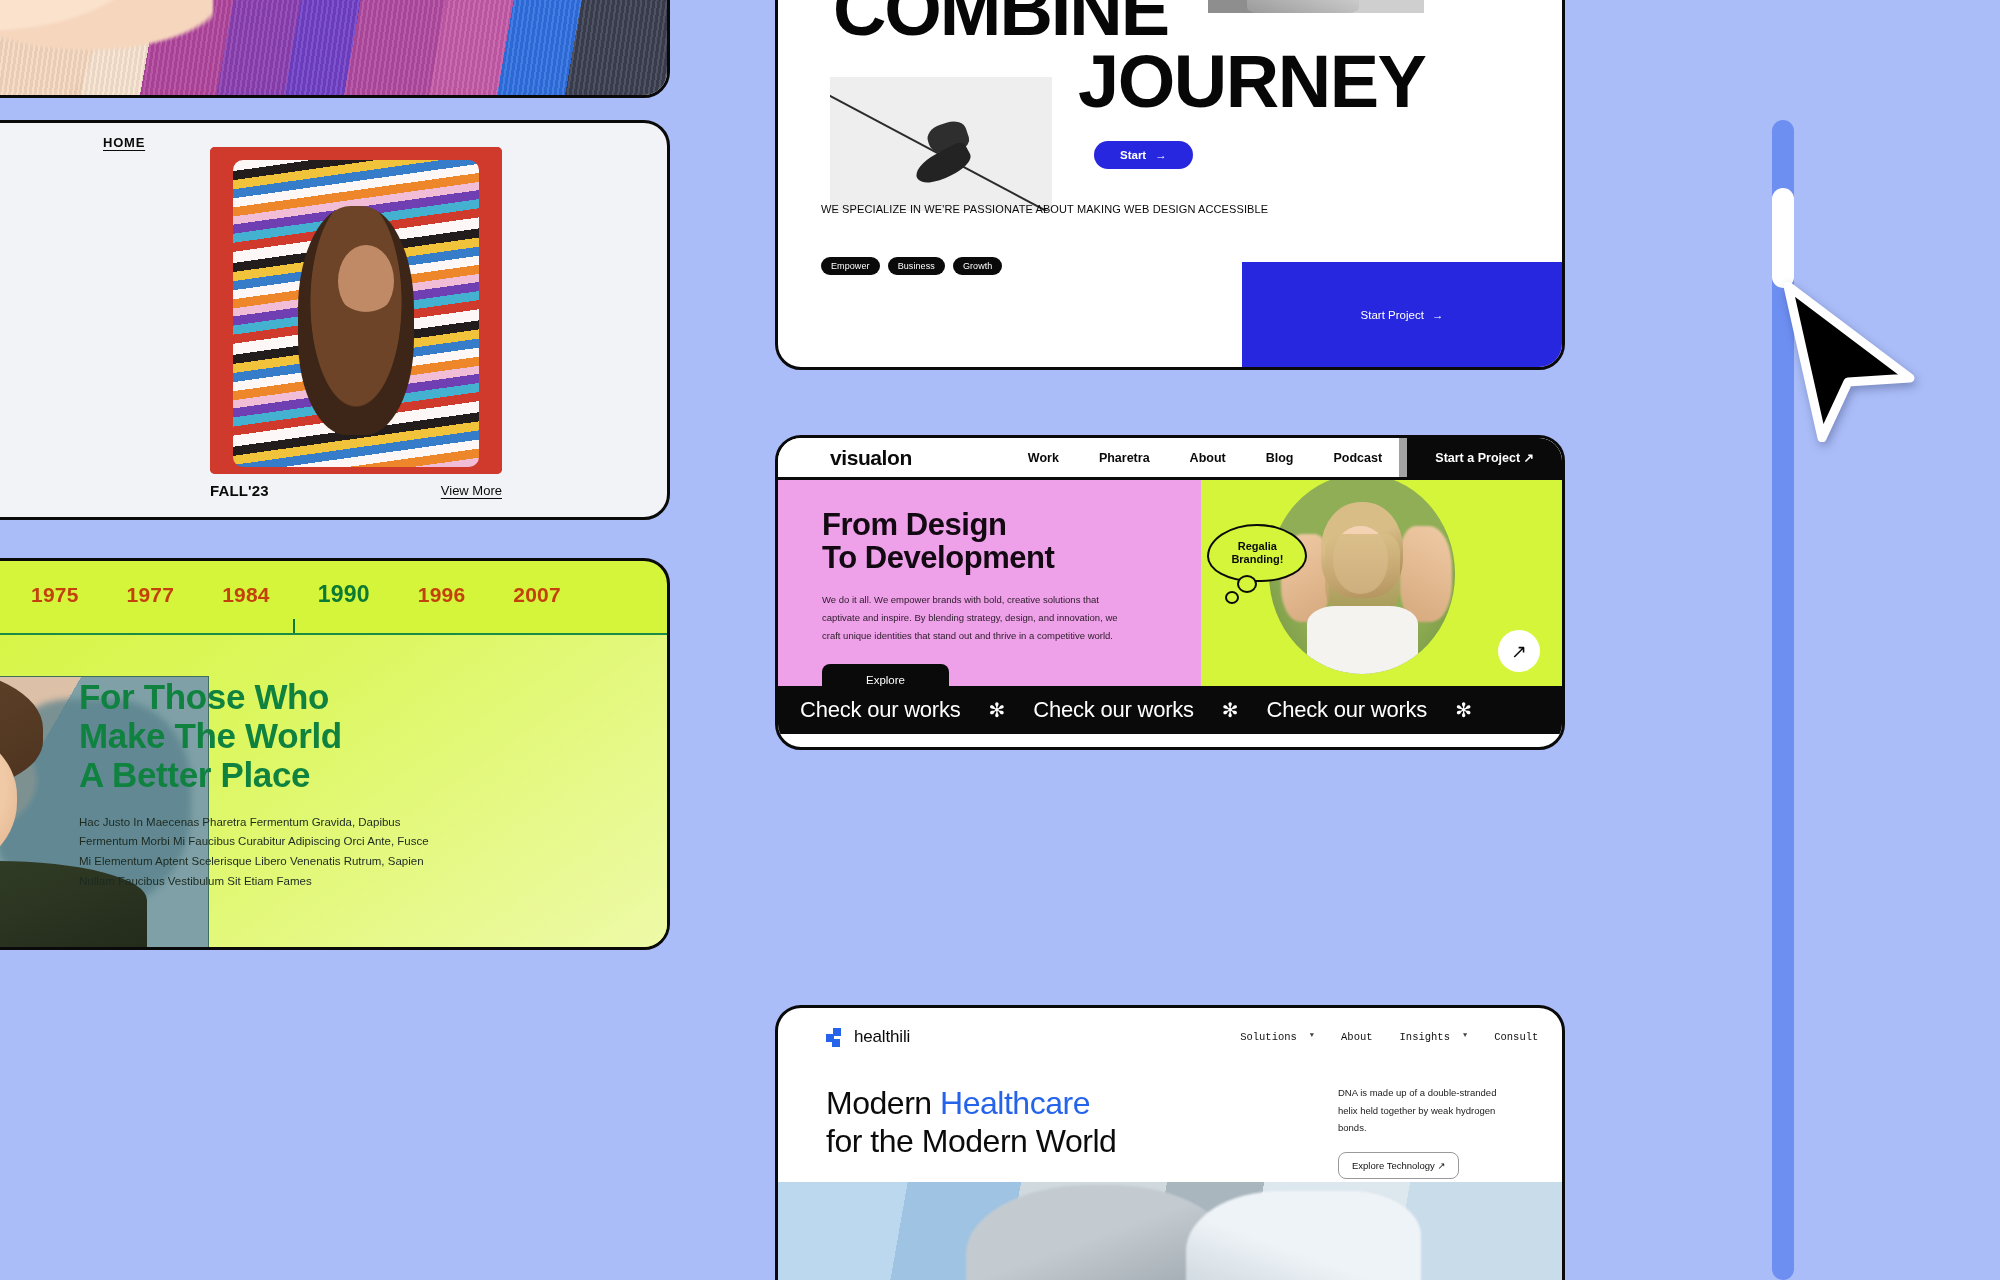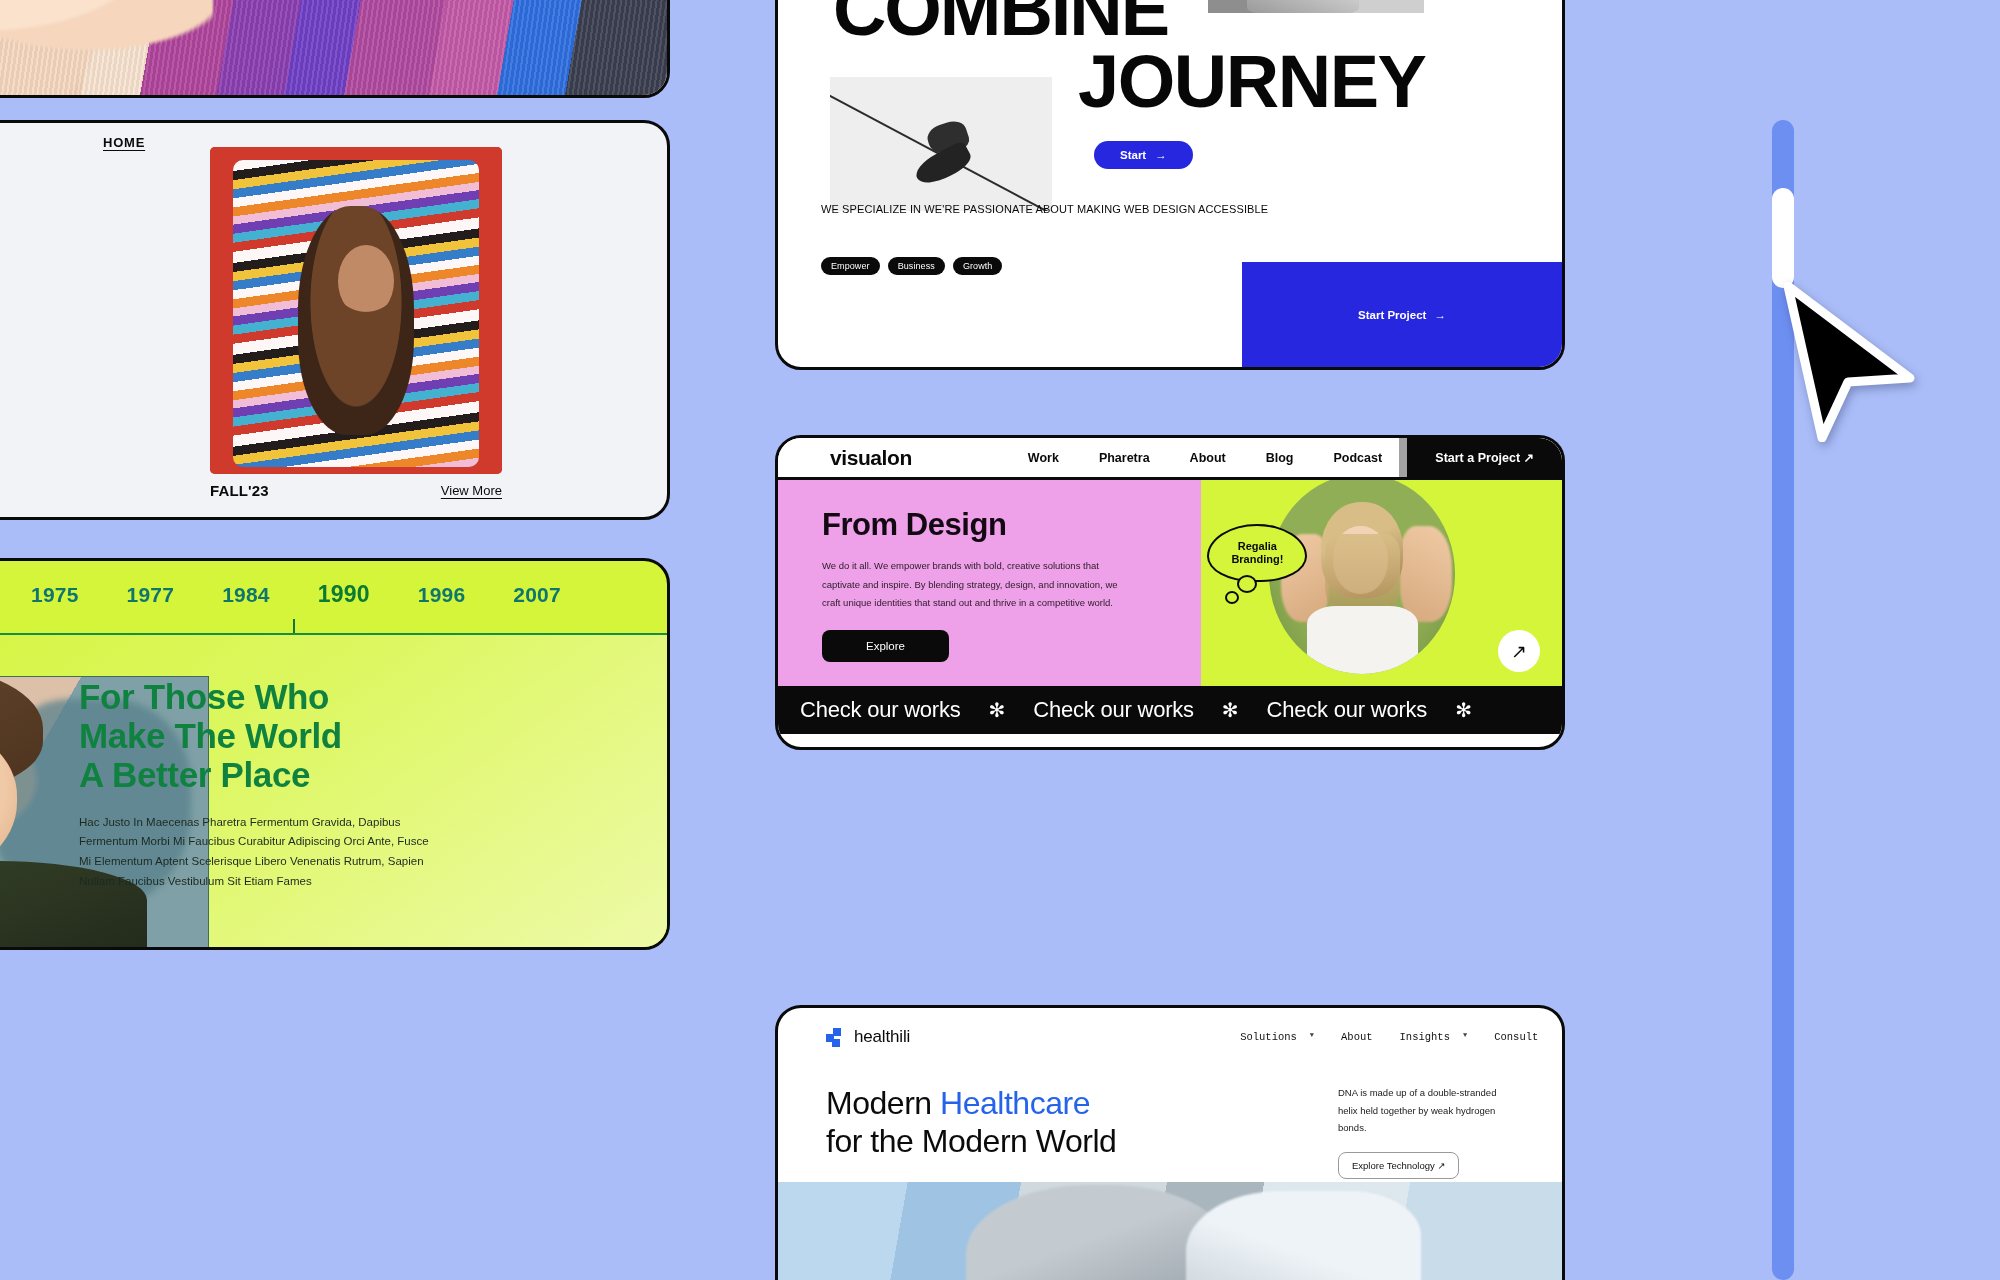--- a/index.html
+++ b/index.html
@@ -119,21 +119,21 @@
     left: -230px; top: 558px;
     width: 900px; height: 392px;
     background: #d5f53a;
     border-radius: 26px;
   }
   .tl-row {
     position:absolute; left:0; right:0; top:20px;
     display:flex; align-items:baseline; padding-left: 258px; gap: 48px;
   }
   .tl-year {
-    font-size: 21px; color:#0f766e; font-weight:600; letter-spacing: .01em;
+    font-size: 21px; color:#c2410c; font-weight:600; letter-spacing: .01em;
   }
   .tl-year.active { color:#0a7a34; font-weight: 800; font-size: 23px; }
   .tl-line {
     position:absolute; left:0; right:0; top: 72px; height: 2px; background:#1a8c46;
   }
   .tl-tick {
     position:absolute; left: 520px; top: 58px; width:2px; height:14px; background:#0a7a34;
   }
   .green-body {
     position:absolute; left:0; right:0; top:74px; bottom:0;
@@ -239,21 +239,21 @@
   }
   .chip {
     background:#0a0a0a; color:#fff; border-radius: 999px;
     font-size: 9px; padding: 4px 10px; letter-spacing:.01em;
   }
   .jr-blue {
     position:absolute; right:0; bottom:0; width: 320px; height: 105px;
     background:#2727e0; display:flex; align-items:center; justify-content:center;
   }
   .jr-blue span {
-    color:#fff; font-size: 11.5px; font-weight:700; display:flex; gap:8px; align-items:center;
+    color:#fff; font-size: 11.5px; font-weight:400; display:flex; gap:8px; align-items:center;
   }
 
   
   #card-visualon {
     left: 775px; top: 435px;
     width: 790px; height: 315px;
     background:#fff;
   }
   .vs-nav {
     position:relative; height: 42px; display:flex; align-items:center;
@@ -527,20 +527,21 @@
         <a href="#">Blog</a>
         <a href="#">Podcast</a>
       </nav>
       <div class="vs-cta">Start a Project ↗</div>
     </div>
 
     <div class="vs-body">
       <div class="vs-left">
         <div class="vs-h">
           <div>From Design</div>
+          <div>To Development</div>
         </div>
         <p class="vs-p">We do it all. We empower brands with bold, creative solutions that captivate and inspire. By blending strategy, design, and innovation, we craft unique identities that stand out and thrive in a competitive world.</p>
         <button class="vs-explore">Explore</button>
       </div>
 
       <div class="vs-right">
         <div class="vs-circle">
           <div class="vsc-hand-l"></div>
           <div class="vsc-hand-r"></div>
           <div class="vsc-hair"></div>

